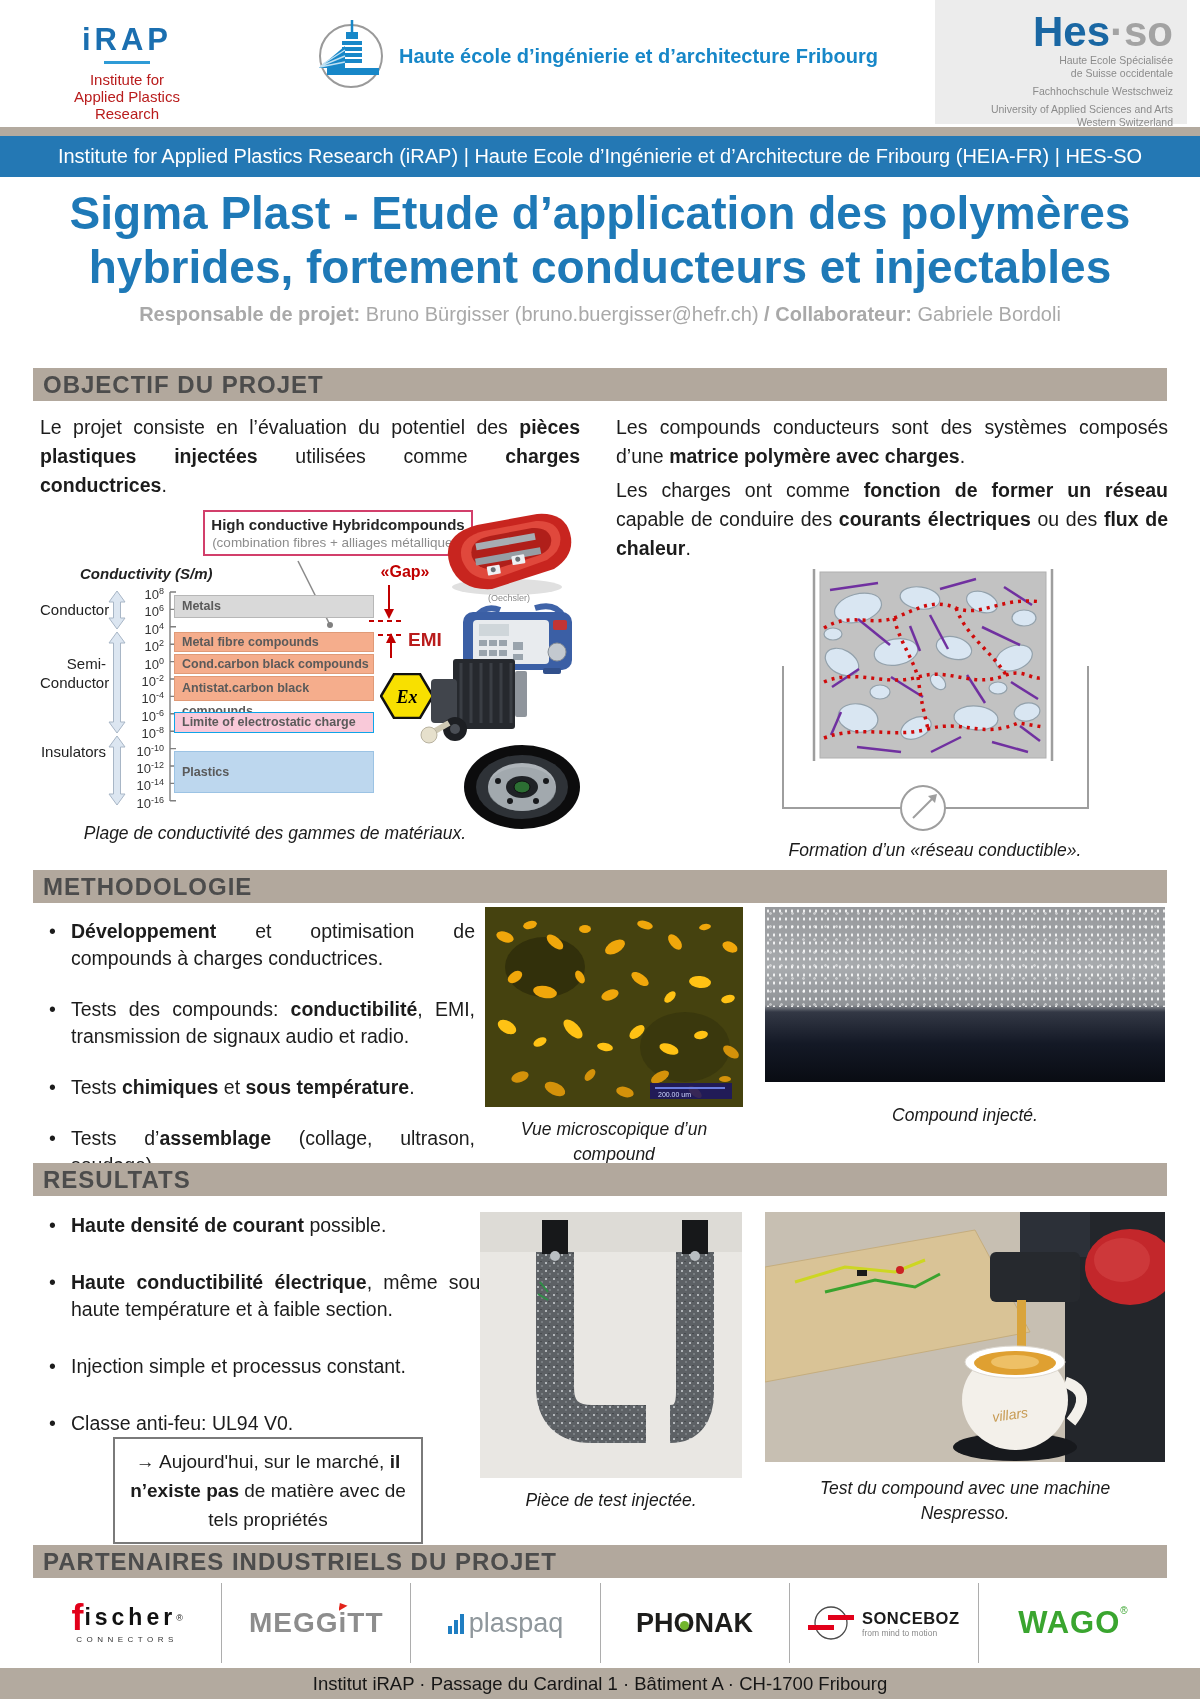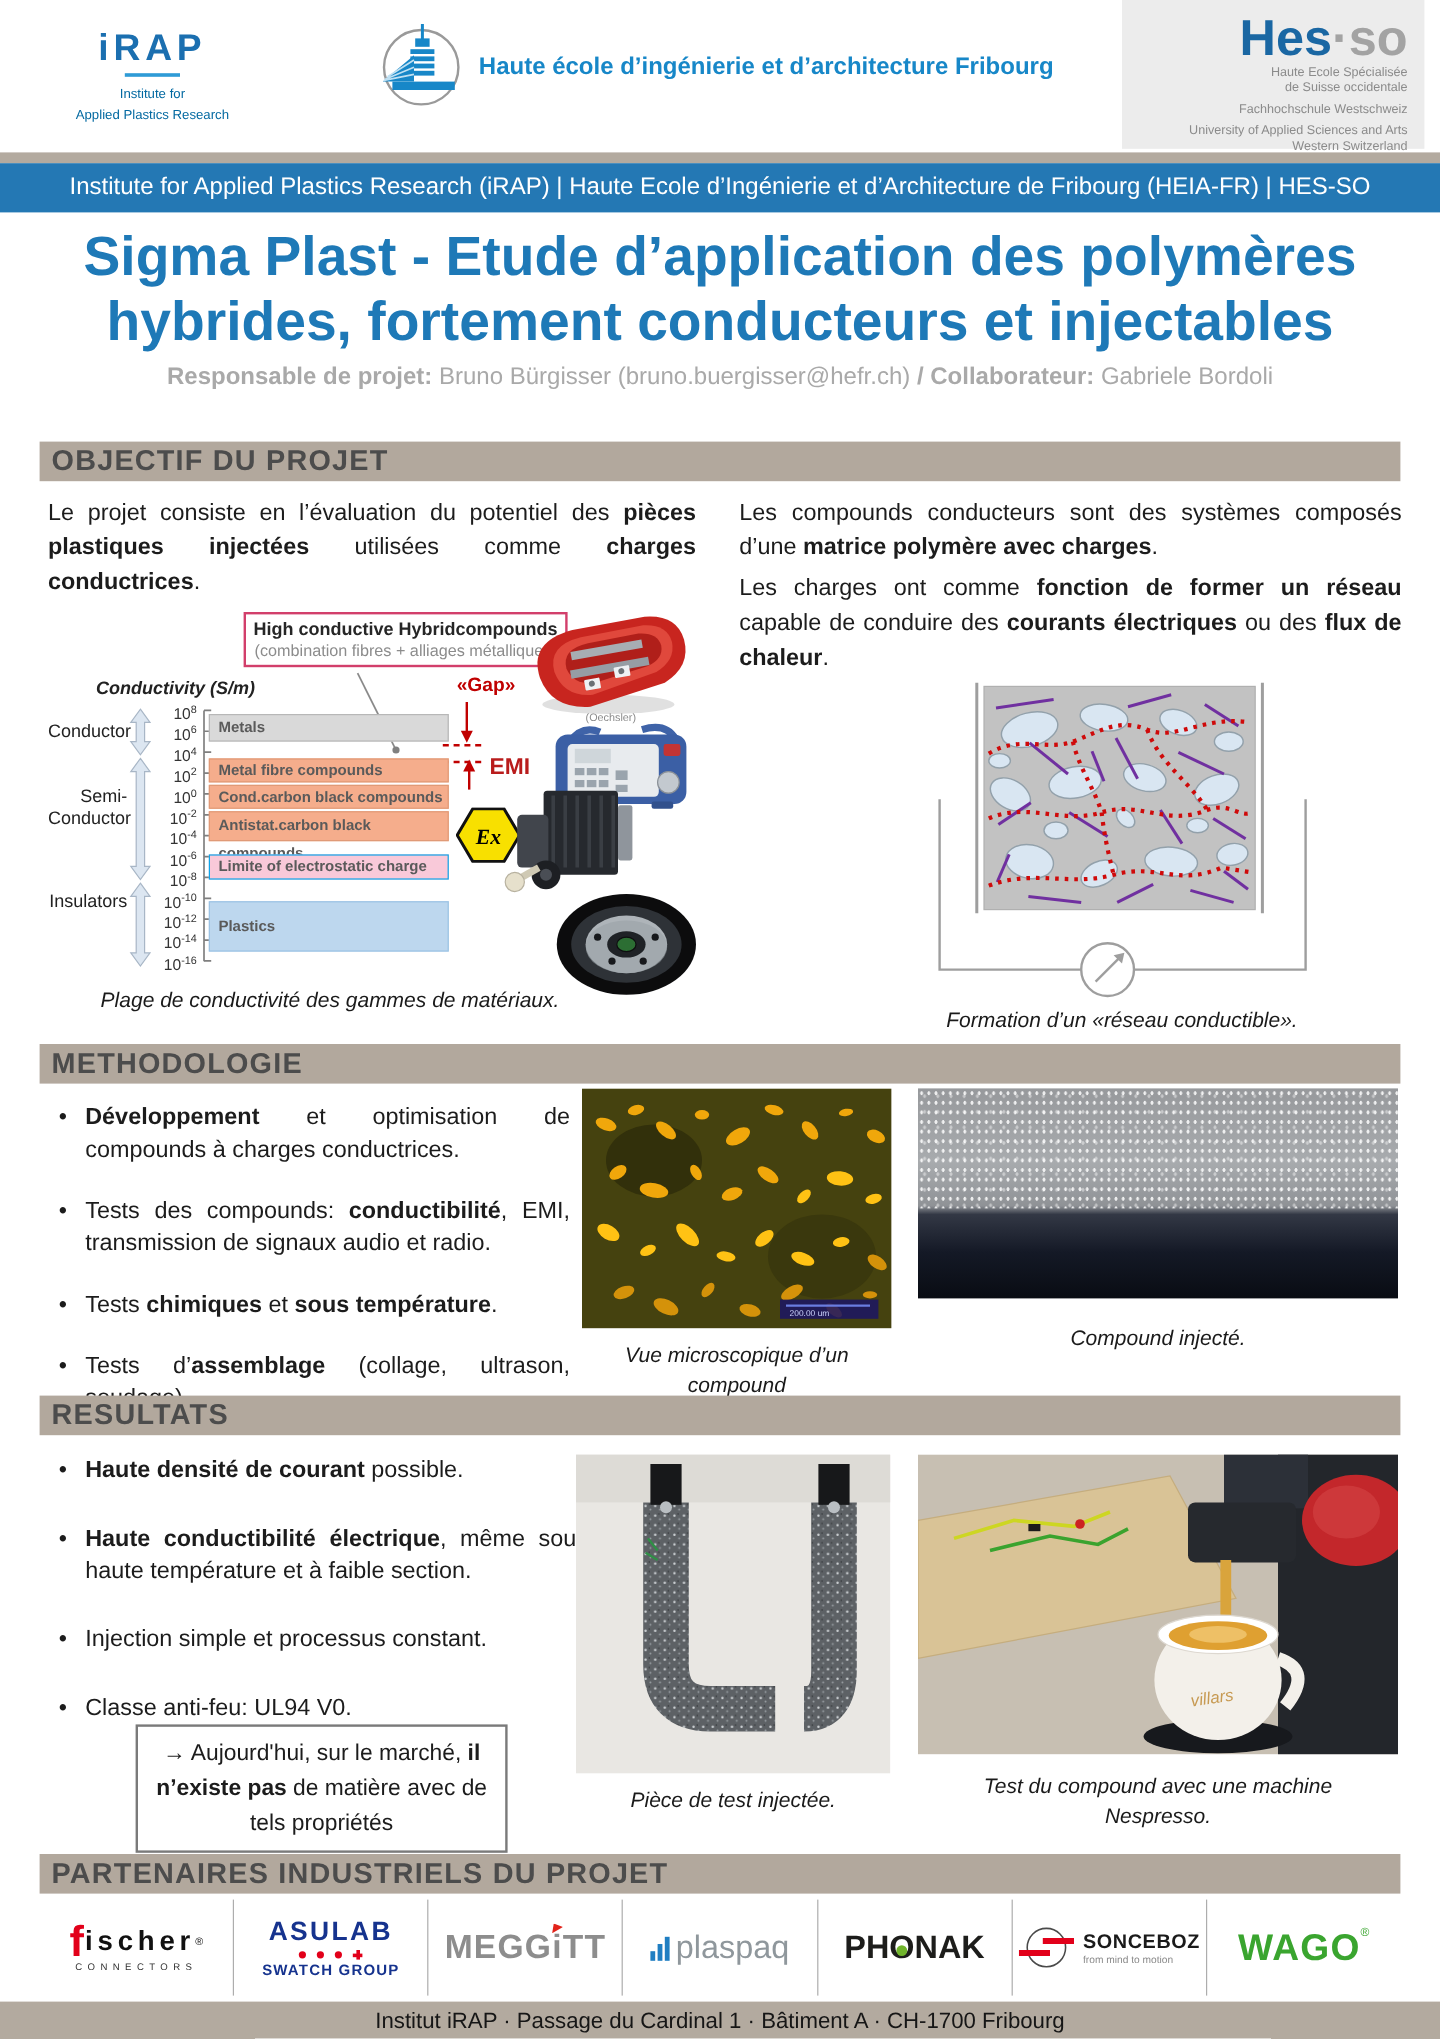--- a/index.html
+++ b/index.html
@@ -4,21 +4,21 @@
 <style>
   html,body{margin:0;padding:0;background:#fff;}
   .poster{position:relative;width:1200px;height:1699px;background:#fff;overflow:hidden;
           font-family:"Liberation Sans",sans-serif;color:#1c1c1c;}
   .abs{position:absolute;}
 
   
   .logo-irap{position:absolute;left:52px;top:22px;width:150px;text-align:center;}
   .irap-acronym{font-size:31px;font-weight:bold;color:#1b6fb0;letter-spacing:4px;}
   .irap-underline{width:46px;height:3px;background:#2e9bd6;margin:3px auto 7px;}
-  .irap-sub{font-size:11px;line-height:17px;color:#0369a1;}
+  .irap-sub{font-size:15px;line-height:17px;color:#b91c1c;}
   .logo-heia{position:absolute;left:315px;top:16px;display:flex;align-items:center;}
   .heia-text{margin-left:12px;}
   .heia-fr{font-size:20px;font-weight:600;color:#1787c8;line-height:26px;}
   .heia-de{font-size:19.5px;color:#979797;line-height:25px;}
   .hesso-panel{position:absolute;left:935px;top:0;width:252px;height:124px;background:#ececec;
                text-align:right;padding:10px 14px 0 0;box-sizing:border-box;}
   .hesso-name{font-size:42px;font-weight:bold;line-height:44px;}
   .hesso-hes{color:#1a67a3;}.hesso-so{color:#a3a3a3;}
   .hesso-sub{font-size:10.5px;line-height:13px;color:#8b8b8b;}
   .hesso-gap{height:5px;}
@@ -530,30 +530,20 @@
   <div class="logos">
     <div class="logo-cell">
       <div class="fischer-row">
         <span class="fischer-f">f</span>
         <span class="fischer-rest">ischer</span>
         <span class="fischer-reg">®</span>
       </div>
       <div class="fischer-sub">CONNECTORS</div>
     </div>
     <div class="logo-cell">
-      <div class="asulab-name">ASULAB</div>
-      <div class="asulab-dots">
-          <i></i>
-          <i></i>
-          <i></i>
-          <i class="cross"></i>
-        </div>
-      <div class="asulab-sub">SWATCH GROUP</div>
-    </div>
-    <div class="logo-cell">
       <div class="meggitt"><span>MEGG</span><span class="mi"><span class="tri"></span><span>i</span></span><span>TT</span></div>
     </div>
     <div class="logo-cell">
       <div class="plaspaq-row">
         <span class="plaspaq-bars">
           <i style="height:8px;"></i>
             <i style="height:14px;"></i>
             <i style="height:20px;"></i>
         </span>
         <span class="plaspaq-name">plaspaq</span>

